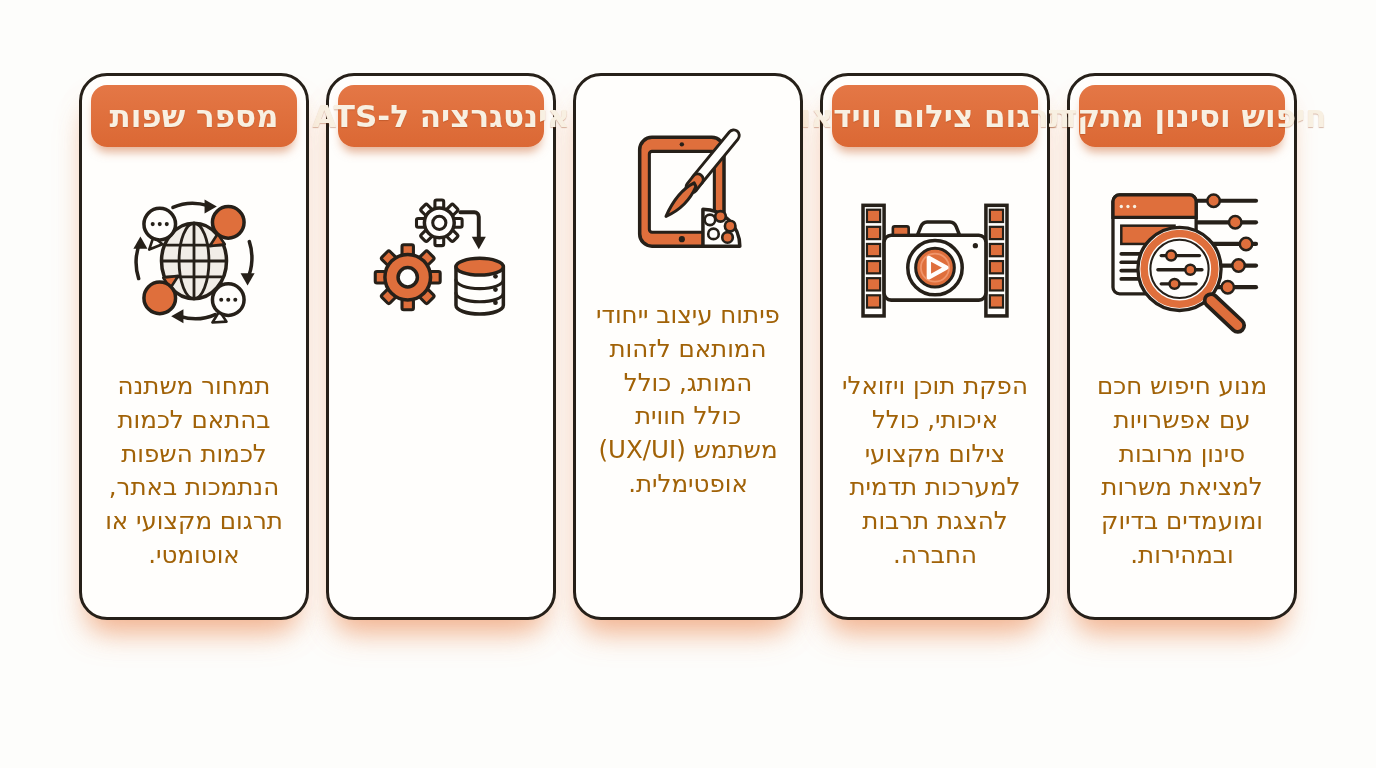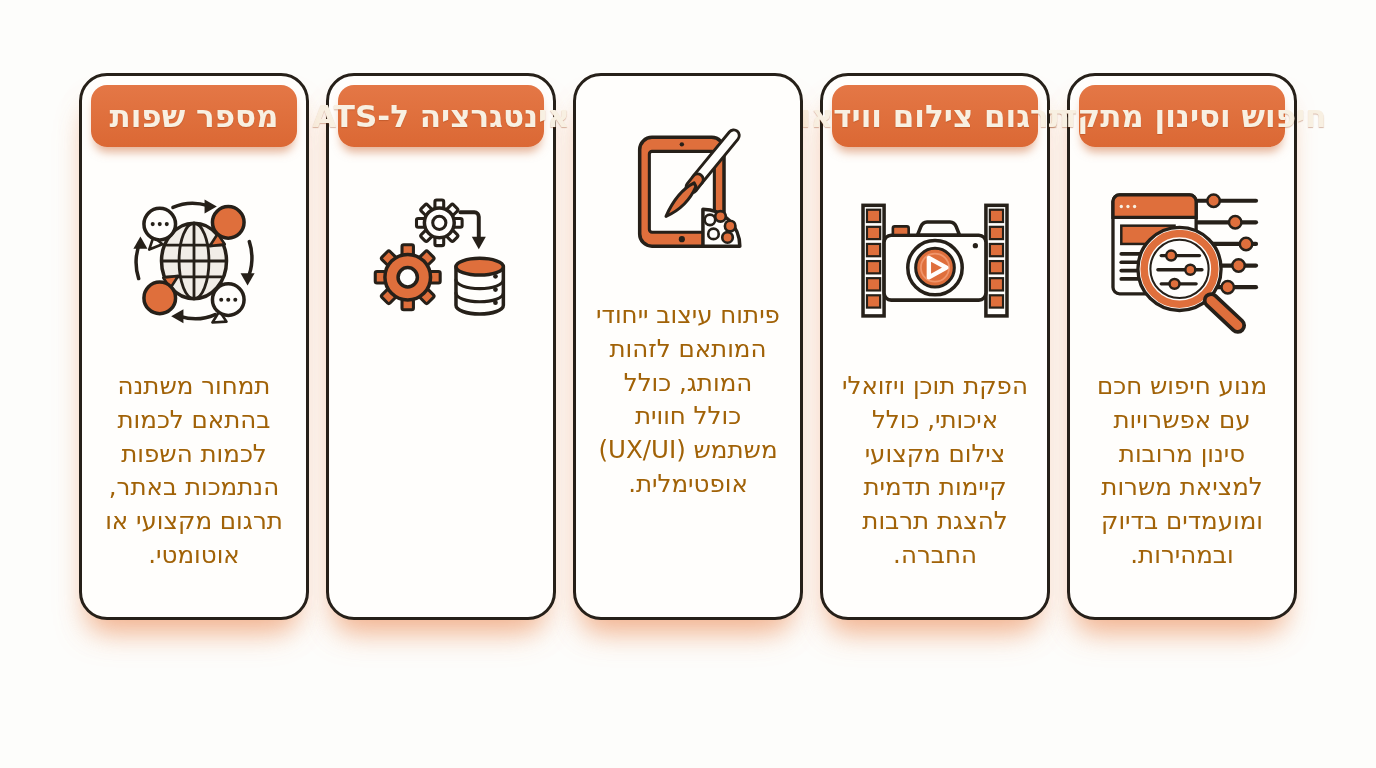--- a/index.html
+++ b/index.html
@@ -136,21 +136,21 @@
         <circle cx="136" cy="52" r="3" fill="#262019"></circle>
         <circle cx="90" cy="77" r="31" fill="#FFFEFC" class="ln" stroke-width="4"></circle>
         <circle cx="90" cy="77" r="22" fill="#DF6F3C" class="ln" stroke-width="3.5"></circle>
         <circle cx="90" cy="77" r="16" fill="none" stroke="#F0956B" stroke-width="2"></circle>
         <path d="M83,66 L83,88 L103,77 Z" fill="none" stroke="#FFFEFC" stroke-width="5" stroke-linejoin="round"></path>
       </svg>
     </div>
     <p class="card-text">הפקת תוכן ויזואלי
 איכותי, כולל
 צילום מקצועי
-קיימות תדמית
+למערכות תדמית
 להצגת תרבות
 החברה.</p>
   </div>
 
   <div class="card">
     <div class="icon-wrap">
       <svg viewBox="0 0 150 148" width="132" height="130">
         <rect x="20" y="14" width="96" height="124" rx="14" fill="#DF6F3C" class="ln" stroke-width="4"></rect>
         <rect x="31" y="30" width="74" height="92" rx="3" fill="#FFFEFC" class="ln" stroke-width="3.5"></rect>
         <circle cx="68" cy="22" r="2.5" fill="#262019"></circle>

